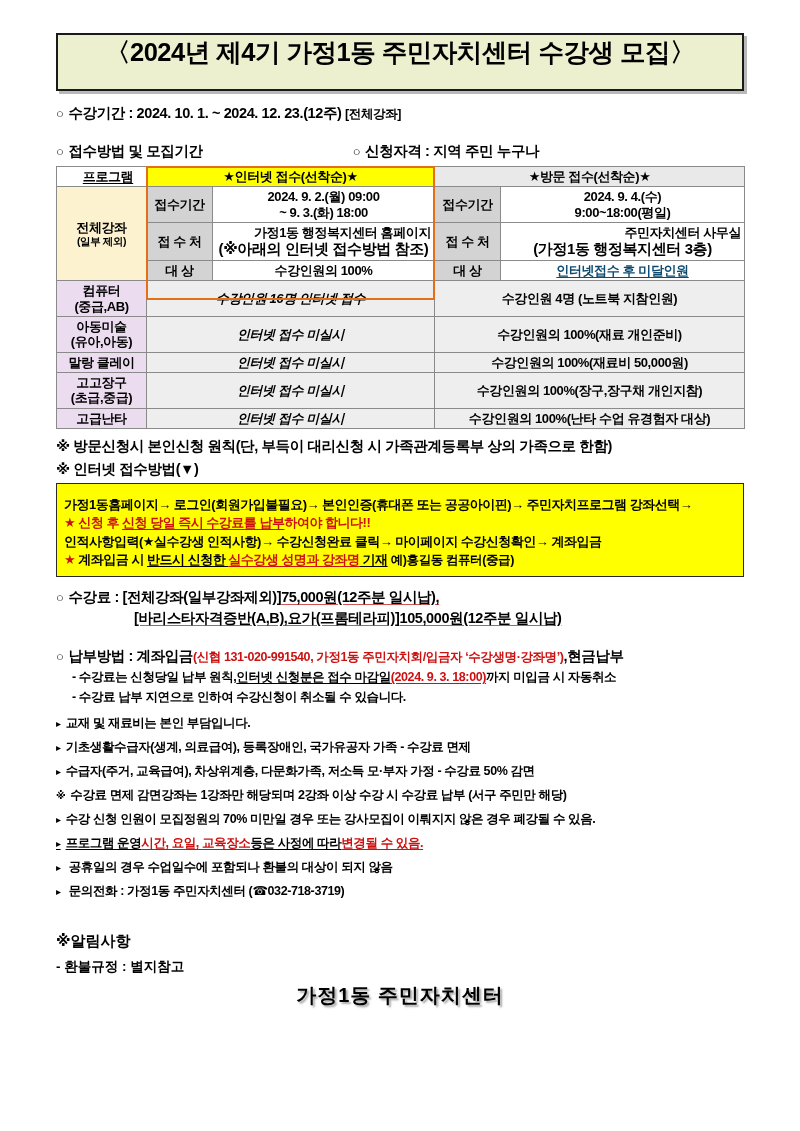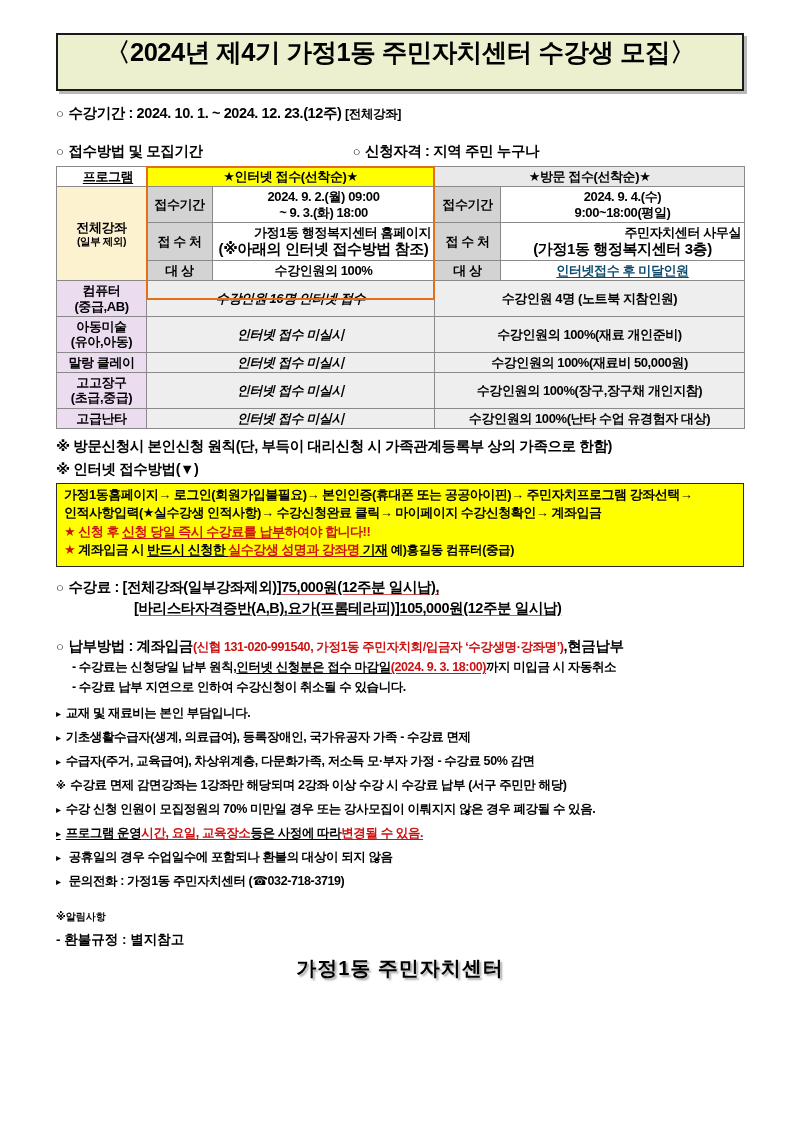--- a/index.html
+++ b/index.html
@@ -84,37 +84,37 @@
   
   .note1 { margin-top: 8px; }
   .note2 { margin-top: 4px; }
 
   
   .yellow-box {
     margin-top: 4px;
     width: 688px;
     background: #ffff00;
     border: 1px solid #2a2a2a;
-    padding: 2px 7px 6px 7px;
+    padding: 12px 7px 6px 7px;
   }
   .yellow-box div { font-size: 13px; font-weight: bold; letter-spacing:-0.5px; line-height:1.42; white-space: nowrap;}
 
   
   .fee1 { margin-top: 11px; }
   .fee2 { margin-top: 2px; padding-left: 78px; }
 
   .pay { margin-top: 19px; }
   .pay-sub { margin-top: 3px; padding-left: 16px; }
   .pay-sub2 { margin-top: 3px; padding-left: 16px; }
 
   .bullets { margin-top: 9px; }
   .bullets .b { margin-top: 7px; }
   .arrow { font-size: 10px; margin-right: 5px; }
 
-  .notice-h { margin-top: 20px; font-size: 10px; font-weight: bold; }
+  .notice-h { margin-top: 32px; font-size: 15px; font-weight: bold; }
   .notice-l { margin-top: 7px; font-size: 13.5px; font-weight: bold; }
 
   .logo {
     margin-top: 6px;
     text-align: center;
     font-size: 20px;
     font-weight: bold;
     letter-spacing: 1px;
     text-shadow: 2px 2px 2px rgba(150,150,150,0.85);
   }
@@ -242,25 +242,25 @@
     <span>※ 방문신청시 본인신청 원칙(단, 부득이 대리신청 시 가족관계등록부 상의 가족으로 한함)</span>
   </div>
   <div class="row ln note2">
     <span class="blue">※</span>
     <span>&nbsp;</span>
     <span class="blue">인터넷 접수방법(▼)</span>
   </div>
 
   <div class="yellow-box">
     <div>가정1동홈페이지→ 로그인(회원가입불필요)→ 본인인증(휴대폰 또는 공공아이핀)→ 주민자치프로그램 강좌선택→</div>
-    <div>인적사항입력(★실수강생 인적사항)→ 수강신청완료 클릭→ 마이페이지 수강신청확인→ 계좌입금</div>
     <div>
       <span class="red">★</span>
       <span class="red">신청 후 </span><span class="red u">신청 당일 즉시 수강료를 납부</span><span class="red">하여야 합니다!!</span>
     </div>
+    <div>인적사항입력(★실수강생 인적사항)→ 수강신청완료 클릭→ 마이페이지 수강신청확인→ 계좌입금</div>
     <div>
       <span class="red">★</span>
       <span>계좌입금 시 </span><span class="u">반드시 신청한 </span><span class="red u">실수강생 성명과 강좌명</span><span class="u"> 기재</span><span class="nb sm">  예)홍길동 컴퓨터(중급)</span>
     </div>
   </div>
 
   <div class="row ln fee1">
     <span class="circ">○</span>
     <span>수강료 :</span>
     <span>&nbsp;</span>

